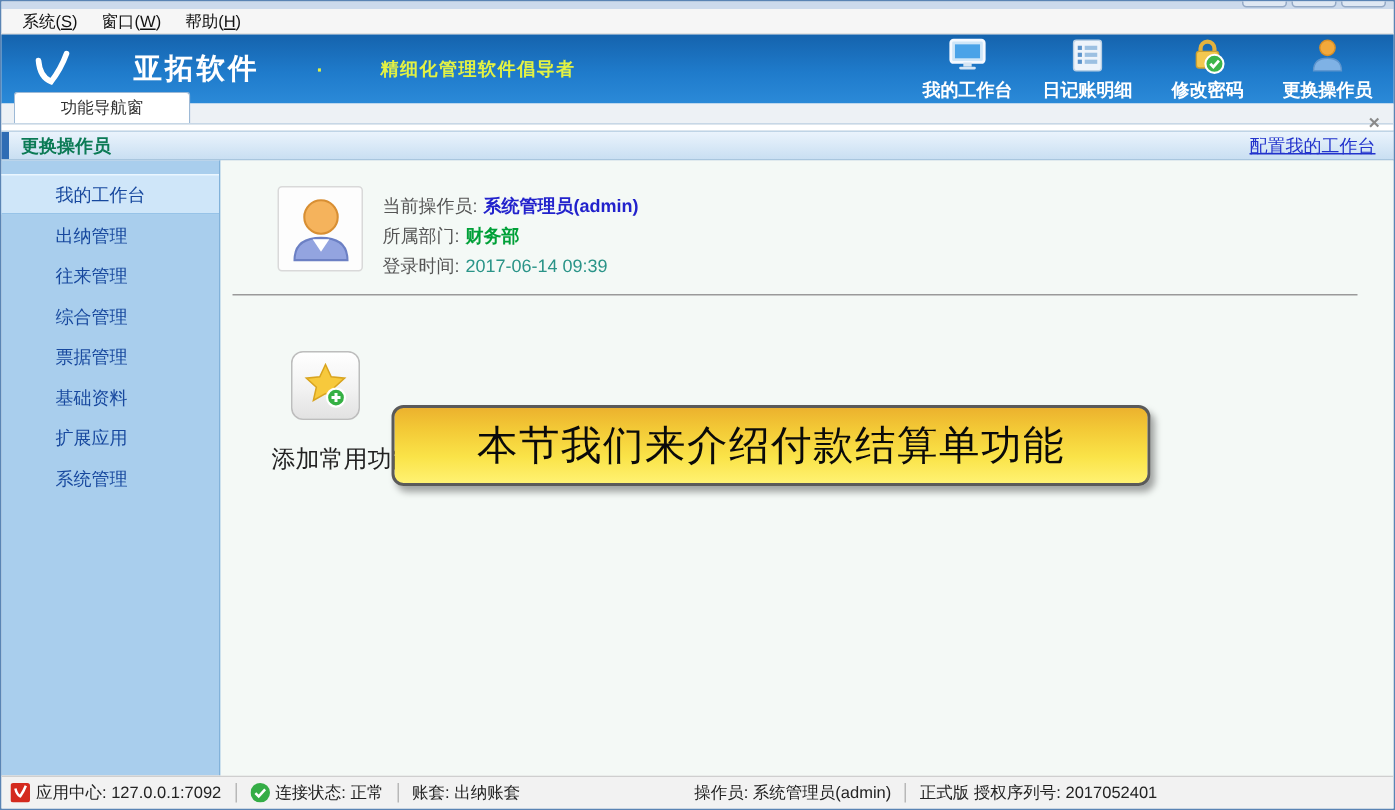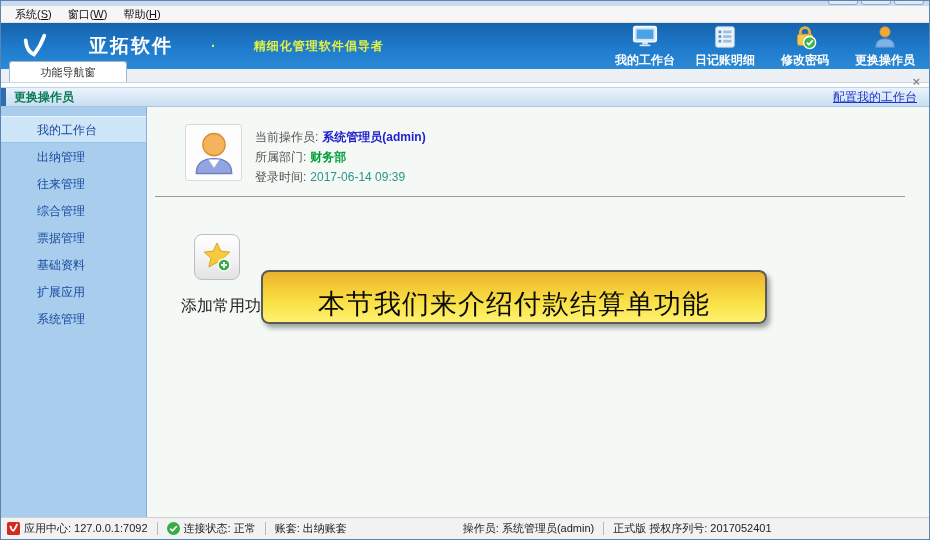--- a/index.html
+++ b/index.html
@@ -55,21 +55,21 @@
   .v-operator { color:#2222cc; font-weight:bold; margin-left:4px; }
   .v-dept { color:#00a038; font-weight:bold; margin-left:4px; }
   .v-time { color:#2a9488; margin-left:4px; }
 
   .divider { position:absolute; left:8px; right:24px; top:89px; border-top:1px solid #9a9a9a; }
 
   .add-fav { position:absolute; left:34px; top:127px; width:72px; text-align:center; cursor:pointer; }
   .fav-box { width:46px; height:46px; margin:0 auto; border:1px solid #bdbdbd; border-radius:8px; background:linear-gradient(180deg,#ffffff 0%,#f2f2f2 55%,#e2e2e2 100%); display:flex; align-items:center; justify-content:center; }
   .fav-label { font-size:16px; color:#222; margin-top:16px; white-space:nowrap; }
 
-  .banner { position:absolute; left:114px; top:163px; width:506px; height:54px; border:2px solid #5a5a5a; border-radius:8px; background:linear-gradient(180deg,#ecb22e 0%,#f3c936 28%,#fae348 65%,#fff272 100%); box-shadow:3px 4px 5px rgba(0,0,0,0.35); display:flex; align-items:flex-end; justify-content:center; }
+  .banner { position:absolute; left:114px; top:163px; width:506px; height:54px; border:2px solid #5a5a5a; border-radius:8px; background:linear-gradient(180deg,#ecb22e 0%,#f3c936 28%,#fae348 65%,#fff272 100%); box-shadow:3px 4px 5px rgba(0,0,0,0.35); display:flex; align-items:center; justify-content:center; }
   .banner-text { font-family:"Liberation Serif","DejaVu Serif",serif; font-size:27px; color:#0a0a0a; letter-spacing:1px; white-space:nowrap; }
 
   
   .statusbar { height:22px; background:#f2f2f2; border-top:1px solid #cfcfcf; display:flex; align-items:center; padding:0 6px; font-size:11px; color:#222; flex:none;text-align:center; }
   .sb-seg { display:flex; align-items:center; white-space:nowrap; }
   .sb-icon { display:inline-flex; margin-right:4px; }
   .vsep { width:1px; height:13px; background:#b8b8b8; margin:0 9px; flex:none; }
   .seg-operator { margin-left:116px; }
 </style>
 </head>

